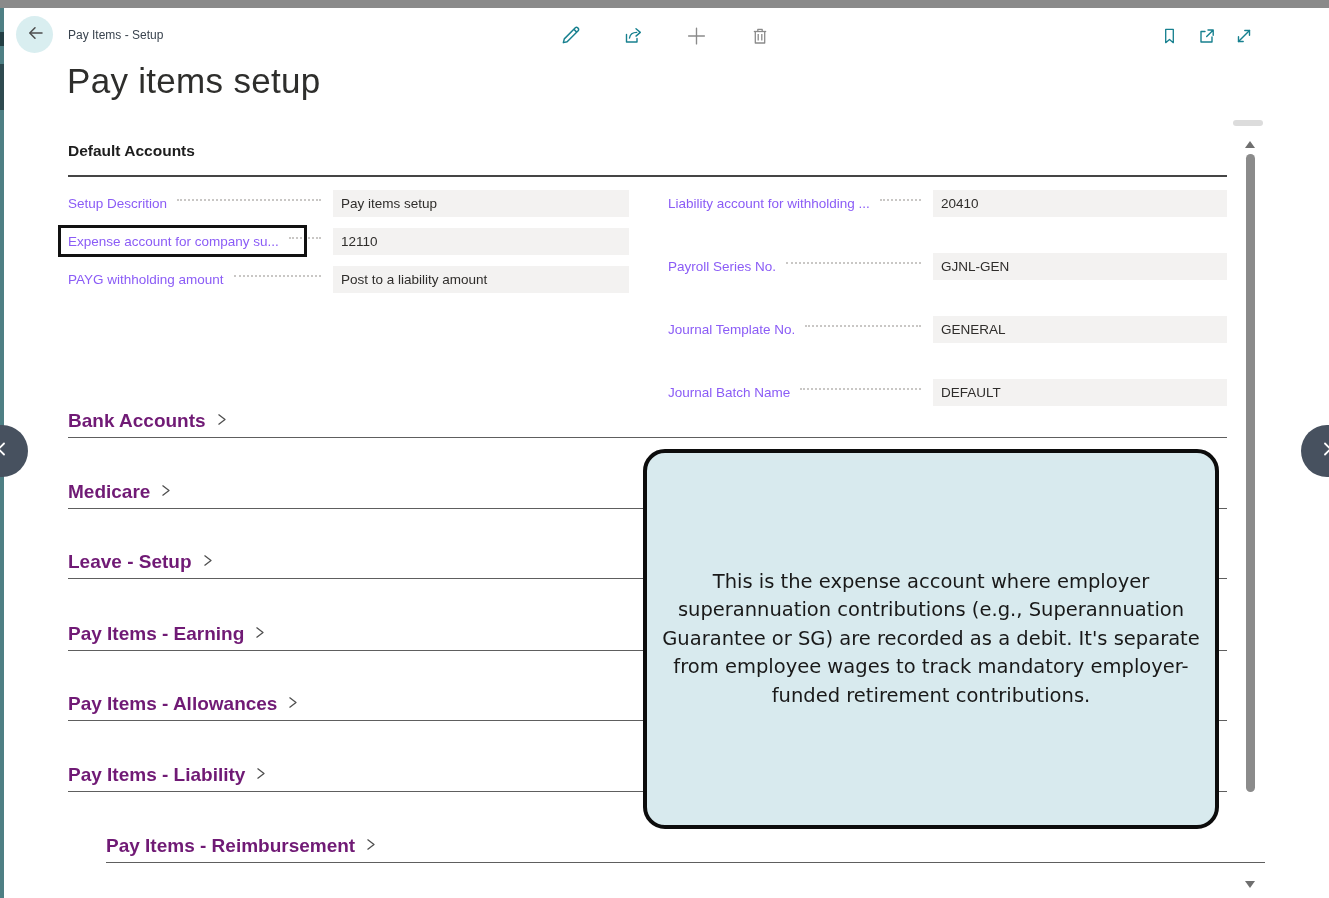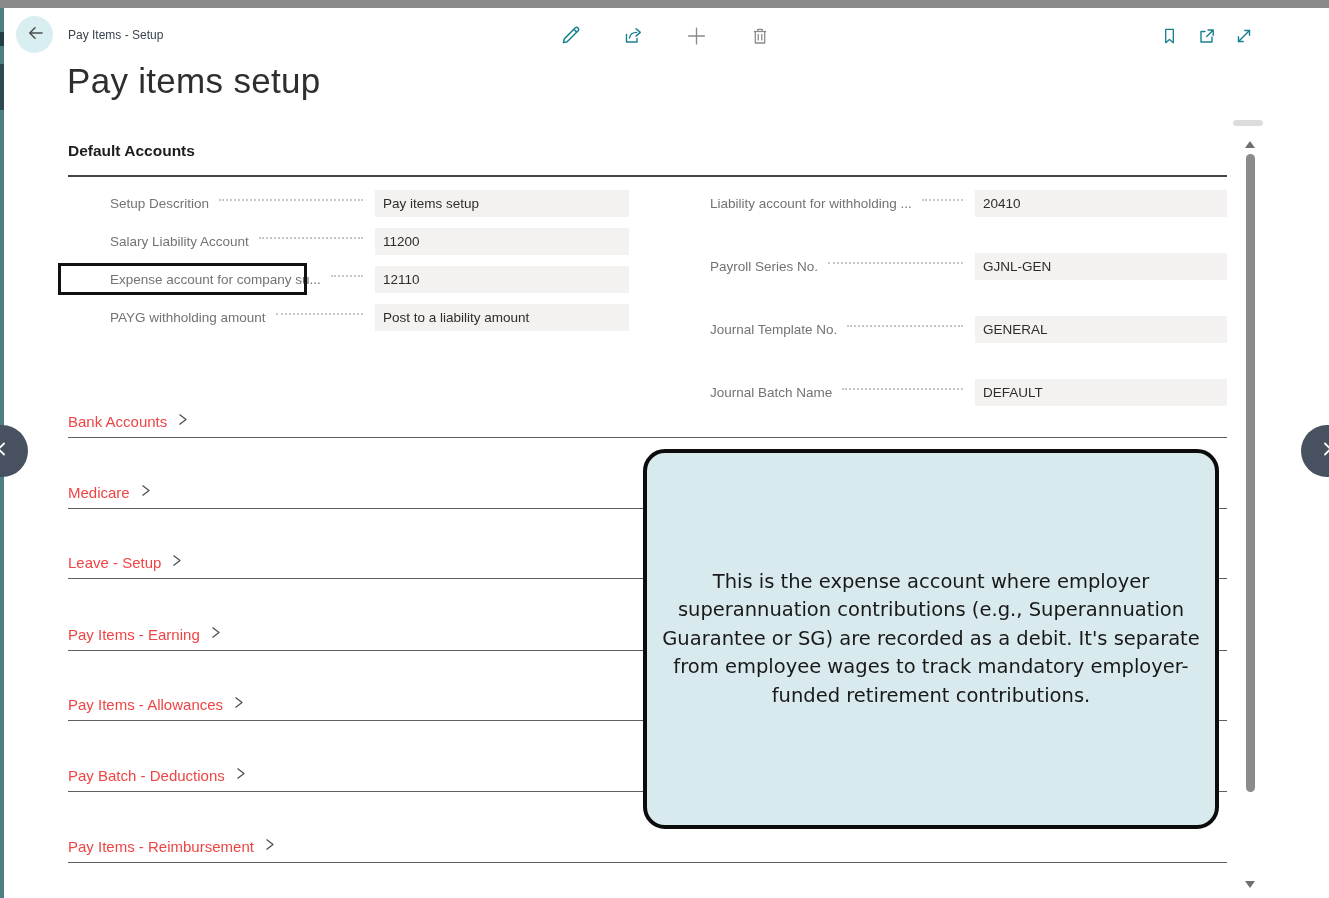--- a/index.html
+++ b/index.html
@@ -28,33 +28,33 @@
   
   .section-da { position:absolute; left:68px; top:141px; width:1159px; }
   .section-title { font-size:15.5px; font-weight:700; color:#1d1d1d; line-height:20px; padding-bottom:14px; }
   .section-rule { border-bottom:2px solid #454545; }
 
   
   .fields-col { position:absolute; display:flex; flex-direction:column; gap:11px; }
   #left-fields  { left:68px;  top:190px; width:561px; }
   #right-fields { left:668px; top:190px; width:559px;gap:36px; }
   .field-row { display:flex; height:27px; position:relative; }
-  .flabel { width:265px; min-width:265px; display:flex; align-items:center; font-size:13.5px; color:#737373;margin-left:42px; }
+  .flabel { width:265px; min-width:265px; display:flex; align-items:center; font-size:13.5px; color:#8b5cf6; }
   .flabel .txt { white-space:nowrap; overflow:hidden; }
   .leader { flex:1; border-bottom:2px dotted #c9c7c5; margin:0 12px 8px 10px; min-width:8px; }
   .fvalue { flex:1; background:var(--fieldbg,#f3f2f1); display:flex; align-items:center;
     padding:0 8px; font-size:13.5px; color:#2f2d2b; cursor:text; }
   .fvalue .vtxt.link { border-bottom:1.5px dotted #54524f; padding-bottom:1px; }
   .hl-outline { position:absolute; left:-10px; top:-3px; width:249px; height:32px;
     border:3px solid var(--hlborder,#111); pointer-events:none; z-index:8; }
 
   
   .collapse-block { position:absolute; left:68px; width:1159px; }
   .collapse-head { display:flex; align-items:center; gap:9px; height:26px; cursor:pointer; }
-  .collapse-title { font-size:15px; font-weight:400; color:#ef4444; }
+  .collapse-title { font-size:19px; font-weight:700; color:#701a75; }
   .collapse-rule { border-bottom:1.5px solid #5e5e5e; margin-top:3px; }
 
   
   .tooltip-box { position:absolute; left:607px; top:449px; width:576px; height:380px;
     background:var(--tooltipbg,#d8eaee); border:4px solid var(--tipborder,#0c0c0c); border-radius:22px;
     display:flex; align-items:center; justify-content:center; text-align:center;
     padding:0 14px; z-index:20;margin-left:36px; }
   .tooltip-box .tip-text { font-size:19.5px; line-height:28.5px; color:#191919;
     font-family:"DejaVu Sans", sans-serif; }
 
@@ -158,29 +158,20 @@
       <div class="flabel">
         <span class="txt">Setup Descrition</span>
         <span class="leader"></span>
       </div>
       <div class="fvalue">
         <span class="vtxt">Pay items setup</span>
       </div>
     </div>
     <div class="field-row">
       <div class="flabel">
-        <span class="txt">Salary Liability Account</span>
-        <span class="leader"></span>
-      </div>
-      <div class="fvalue">
-        <span class="vtxt">11200</span>
-      </div>
-    </div>
-    <div class="field-row">
-      <div class="flabel">
         <span class="txt">Expense account for company su...</span>
         <span class="leader"></span>
       </div>
       <div class="fvalue">
         <span class="vtxt">12110</span>
       </div>
       <div class="hl-outline"></div>
     </div>
     <div class="field-row">
       <div class="flabel">
@@ -272,28 +263,28 @@
       <div class="collapse-head">
         <span class="collapse-title">Pay Items - Allowances</span>
         <span><svg width="13" height="15" viewBox="0 0 13 15" fill="none" stroke="#4f4f4f" stroke-width="1.3" stroke-linejoin="round">
             <path d="M3.5 2.5 10 7.5l-6.5 5"></path>
           </svg></span>
       </div>
       <div class="collapse-rule"></div>
     </div>
     <div class="collapse-block" style="top: 762px;">
       <div class="collapse-head">
-        <span class="collapse-title">Pay Batch - Deductions</span>
-        <span><svg width="13" height="15" viewBox="0 0 13 15" fill="none" stroke="#4f4f4f" stroke-width="1.3" stroke-linejoin="round">
-            <path d="M3.5 2.5 10 7.5l-6.5 5"></path>
-          </svg></span>
-      </div>
-      <div class="collapse-rule"></div>
-    </div>
-    <div class="collapse-block" style="top: 833px;">
+        <span class="collapse-title">Pay Items - Liability</span>
+        <span><svg width="13" height="15" viewBox="0 0 13 15" fill="none" stroke="#4f4f4f" stroke-width="1.3" stroke-linejoin="round">
+            <path d="M3.5 2.5 10 7.5l-6.5 5"></path>
+          </svg></span>
+      </div>
+      <div class="collapse-rule"></div>
+    </div>
+    <div class="collapse-block" style="top: 833px; margin-left: 38px;">
       <div class="collapse-head">
         <span class="collapse-title">Pay Items - Reimbursement</span>
         <span><svg width="13" height="15" viewBox="0 0 13 15" fill="none" stroke="#4f4f4f" stroke-width="1.3" stroke-linejoin="round">
             <path d="M3.5 2.5 10 7.5l-6.5 5"></path>
           </svg></span>
       </div>
       <div class="collapse-rule"></div>
     </div>
   </div>
 

